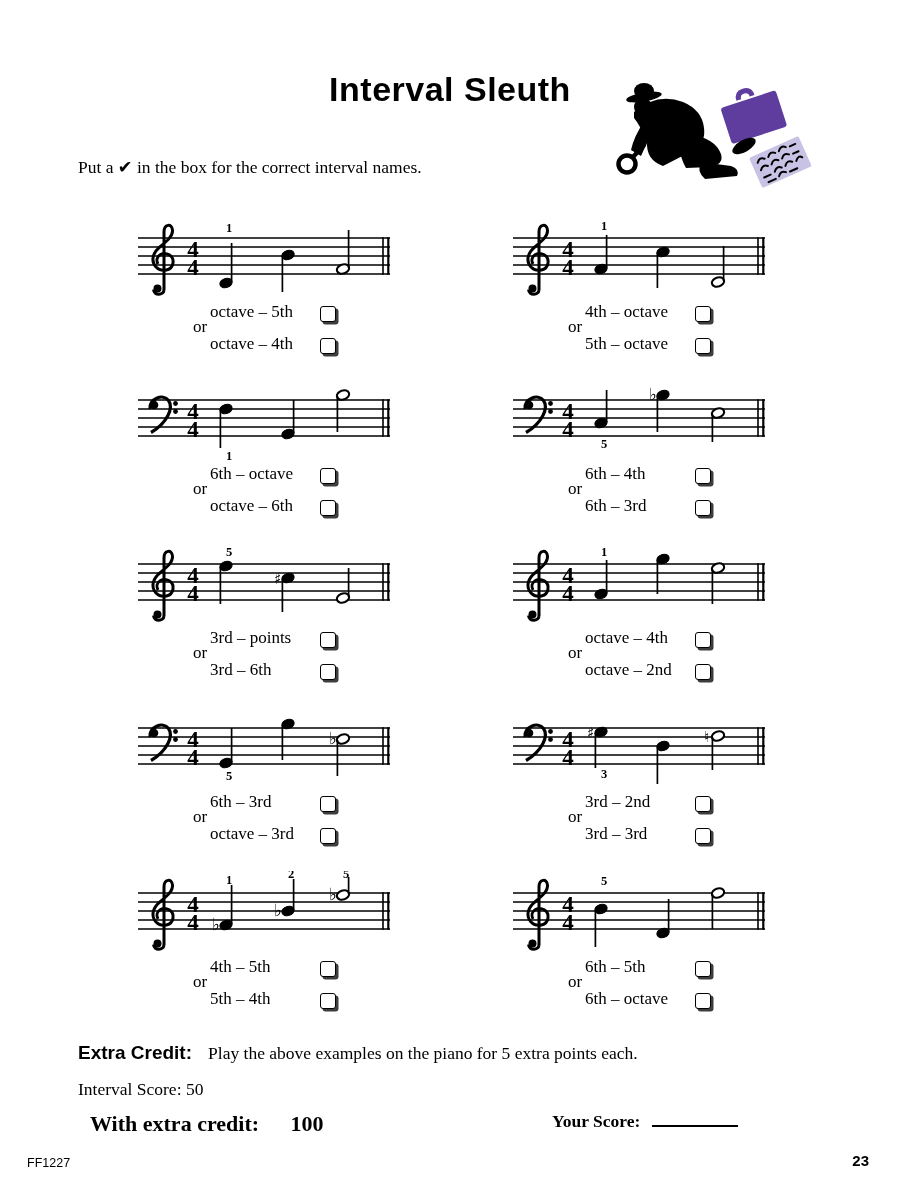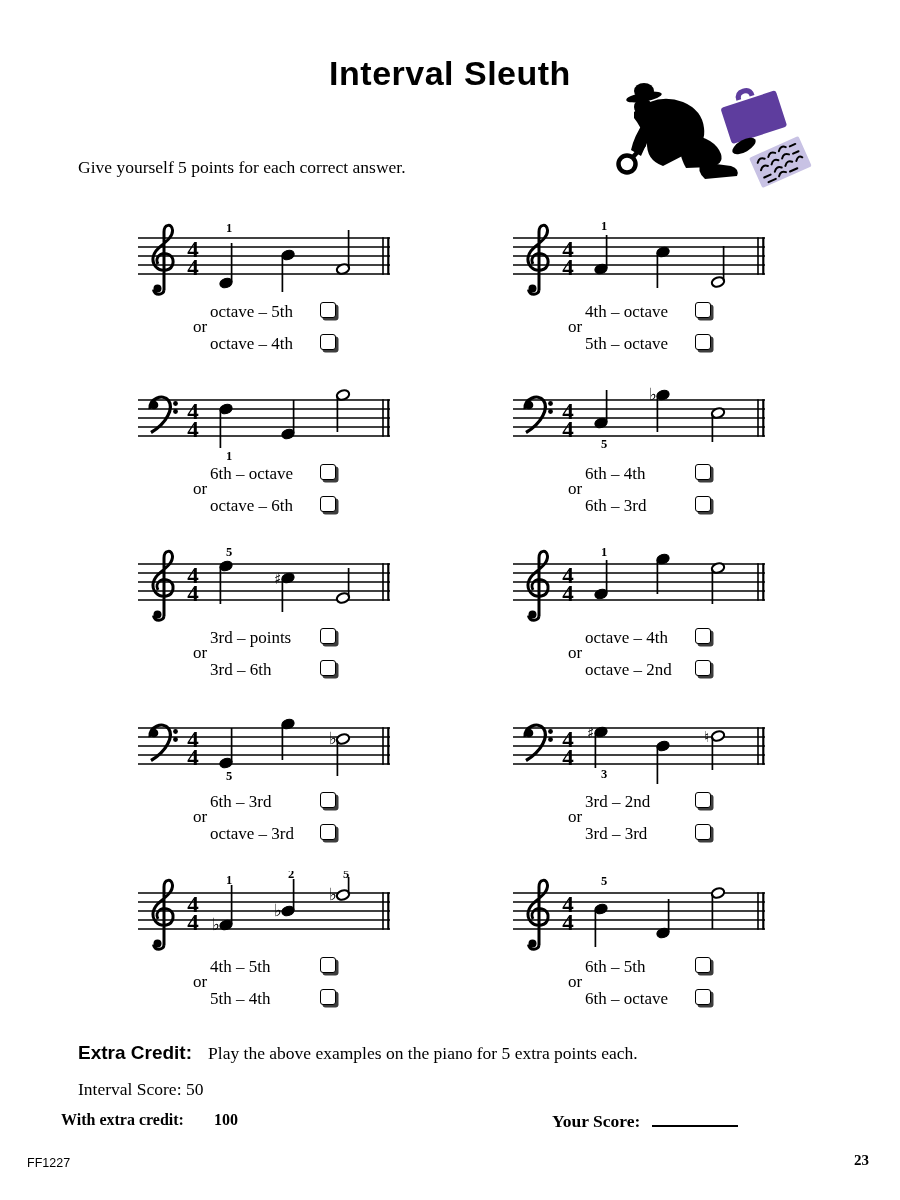--- a/index.html
+++ b/index.html
@@ -1,45 +1,45 @@
 <!DOCTYPE html>
 <html><head>
 <meta charset="utf-8">
 <style>
   html,body{margin:0;padding:0;}
   body{
     width:900px;height:1200px;position:relative;background:#fff;
     font-family:"Liberation Serif",serif;color:#000;overflow:hidden;
   }
   .title{
-    position:absolute;top:54px;left:0;width:900px;text-align:center;
+    position:absolute;top:70px;left:0;width:900px;text-align:center;
     font-family:"Liberation Sans",sans-serif;font-weight:bold;font-size:34px;
     letter-spacing:.5px;margin:0;
   }
   .illustration{position:absolute;left:603px;top:76px;}
   .instructions{position:absolute;left:78px;top:156px;font-size:17.5px;line-height:23px;}
   .example{position:absolute;width:360px;height:160px;}
   .example svg.staff{position:absolute;left:0;top:0;}
   .options{position:absolute;left:47px;top:86px;width:170px;}
   .or{position:absolute;left:8px;top:15px;font-size:17px;}
-  .opt-row{display:flex;justify-content:space-between;align-items:flex-start;
+  .opt-row{display:flex;justify-content:space-between;align-items:flex-end;
     margin-left:25px;width:126px;height:20px;margin-bottom:12px;}
   .opt-label{font-size:17px;white-space:nowrap;}
   .checkbox{width:14px;height:14px;background:#fff;border:1.7px solid #000;
     border-radius:3px;box-shadow:2.5px 2.5px 0 #3d3d3d;flex:0 0 auto;}
   .extra-credit{position:absolute;left:78px;top:1042px;font-size:17.5px;}
   .extra-credit .ec-label{font-family:Liberation Sans, sans-serif;font-weight:bold;font-size:19px;margin-right:16px;}
   .perfect-score{position:absolute;left:78px;top:1079px;font-size:17.5px;}
   .perfect-score .val{}
-  .with-extra{position:absolute;left:61px;top:1111px;font-size:16px;font-weight:bold;}
+  .with-extra{position:absolute;left:90px;top:1111px;font-size:22px;font-weight:bold;}
   .with-extra .val{margin-left:26px;}
   .your-score{position:absolute;left:552px;top:1111px;font-size:17.5px;font-weight:bold;}
   .score-blank{display:inline-block;width:86px;border-bottom:2px solid #000;height:14px;margin-left:12px;}
   .footer-code{position:absolute;left:27px;top:1156px;font-family:"Liberation Sans",sans-serif;font-size:12.5px;text-align:center;}
-  .footer-page{position:absolute;right:31px;top:1152px;font-family:Liberation Serif, serif;font-weight:bold;font-size:15px;}
+  .footer-page{position:absolute;right:31px;top:1152px;font-family:Liberation Sans, sans-serif;font-weight:bold;font-size:15px;}
 </style>
 </head>
 <body>
 
 <h1 class="title">Interval Sleuth</h1>
 
 <svg class="illustration" width="212" height="118" viewBox="0 0 212 118">
 
   <g transform="translate(118,34) rotate(-18)">
     <path d="M20 -4 q0 -7 7 -7 q7 0 7 7" fill="none" stroke-width="5" stroke="#5E3D9E"></path>
@@ -75,21 +75,21 @@
     <path d="M42 44 Q31 60 28 74 L38 80 Q46 62 52 52 Z"></path>
     <path d="M86 58 Q112 62 118 78 Q121 88 108 91 L83 92 Q74 76 79 64 Z"></path>
     <path d="M98 86 L128 90 Q137 93 134 100 L102 103 Q93 95 98 86 Z"></path>
     <ellipse cx="141" cy="70" rx="13" ry="6" transform="rotate(-30 141 70)"></ellipse>
     <circle cx="24" cy="88" r="8.5" fill="none" stroke="#000" stroke-width="4.5"></circle>
     <line x1="30" y1="81" x2="41" y2="69" stroke="#000" stroke-width="4.5" stroke-linecap="round"></line>
   </g>
 </svg>
 
 <div class="instructions">
-  <div>Give yourself 5 points for each correct answer.</div>
+  <div>Put a ✔ in the box for the correct interval names.</div>
 </div>
 
 <div id="examples">
     <div class="example" style="left: 138px; top: 216px;">
       <svg class="staff" width="255" height="90" viewBox="0 0 255 90">
         <line x1="0" y1="22" x2="252" y2="22" stroke="#000" stroke-width="1.3"></line>
         <line x1="0" y1="31" x2="252" y2="31" stroke="#000" stroke-width="1.3"></line>
         <line x1="0" y1="40" x2="252" y2="40" stroke="#000" stroke-width="1.3"></line>
         <line x1="0" y1="49" x2="252" y2="49" stroke="#000" stroke-width="1.3"></line>
         <line x1="0" y1="58" x2="252" y2="58" stroke="#000" stroke-width="1.3"></line>

